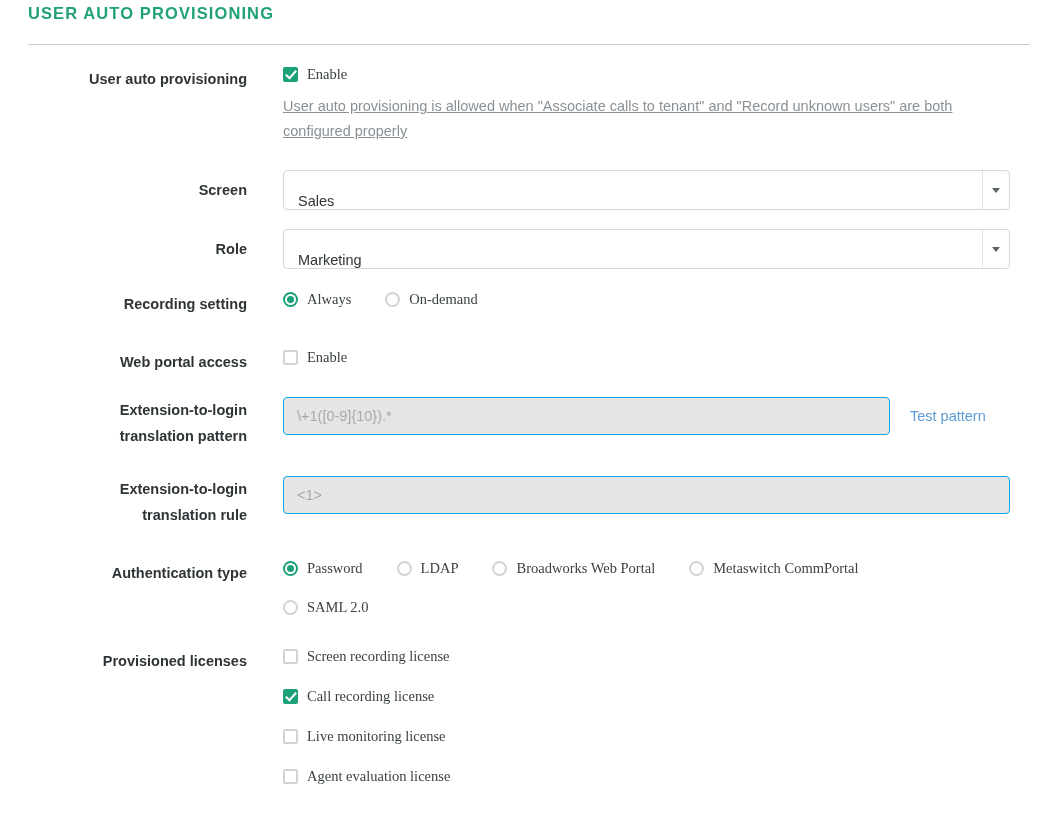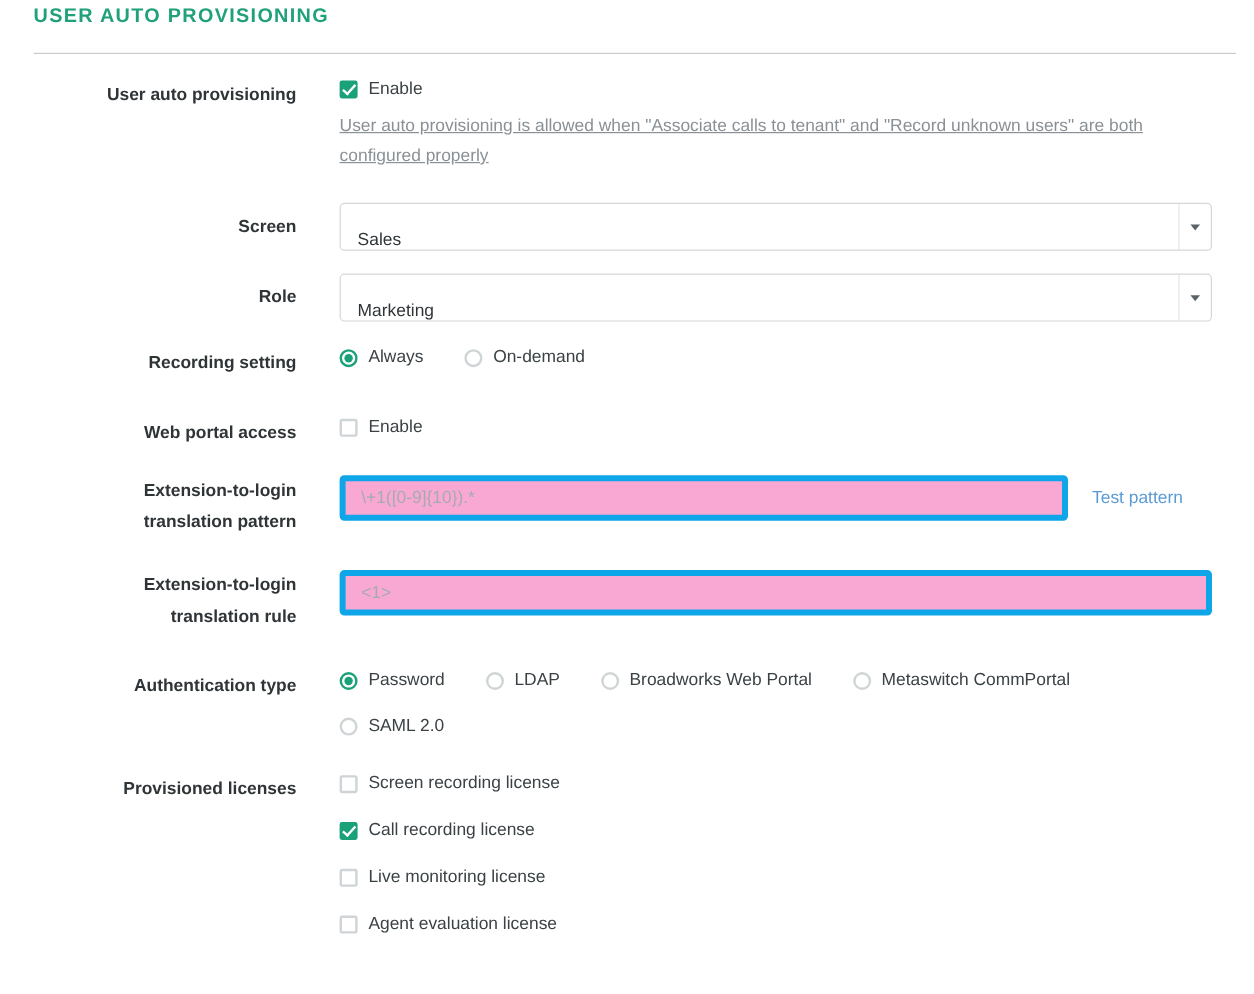--- a/index.html
+++ b/index.html
@@ -77,20 +77,21 @@
     align-items: center;
     margin-right: 34px;
     cursor: pointer;
   }
   .opt:last-child { margin-right: 0; }
   .opt-label {
     font-size: 14.5px;
     color: #3b4245;
     margin-left: 9px;
     white-space: nowrap;
+    font-family: Liberation Serif, serif;
   }
 
   .box {
     width: 15px;
     height: 15px;
     border: 2px solid #cfd4d6;
     border-radius: 2px;
     background: #fff;
     box-sizing: border-box;
     flex: 0 0 15px;
@@ -178,23 +179,23 @@
     width: 0;
     height: 0;
     border-left: 4.5px solid transparent;
     border-right: 4.5px solid transparent;
     border-top: 5px solid #5c6367;
   }
 
   
   .text-input {
     height: 38px;
-    border: 5px solid #0ea5e9;
+    border: 1px solid #0ea5e9;
     border-radius: 4px;
-    background: #f9a8d4;
+    background: #e5e5e5;
     box-sizing: border-box;
     font-family: "Liberation Sans", sans-serif;
     font-size: 14.5px;
     color: #2f3437;
     padding: 0 13px;
     outline: none;
   }
   .text-input::placeholder { color: #a5abaf; opacity: 1; }
   .input-pattern { width: 607px; }
   .input-rule { width: 727px; }

